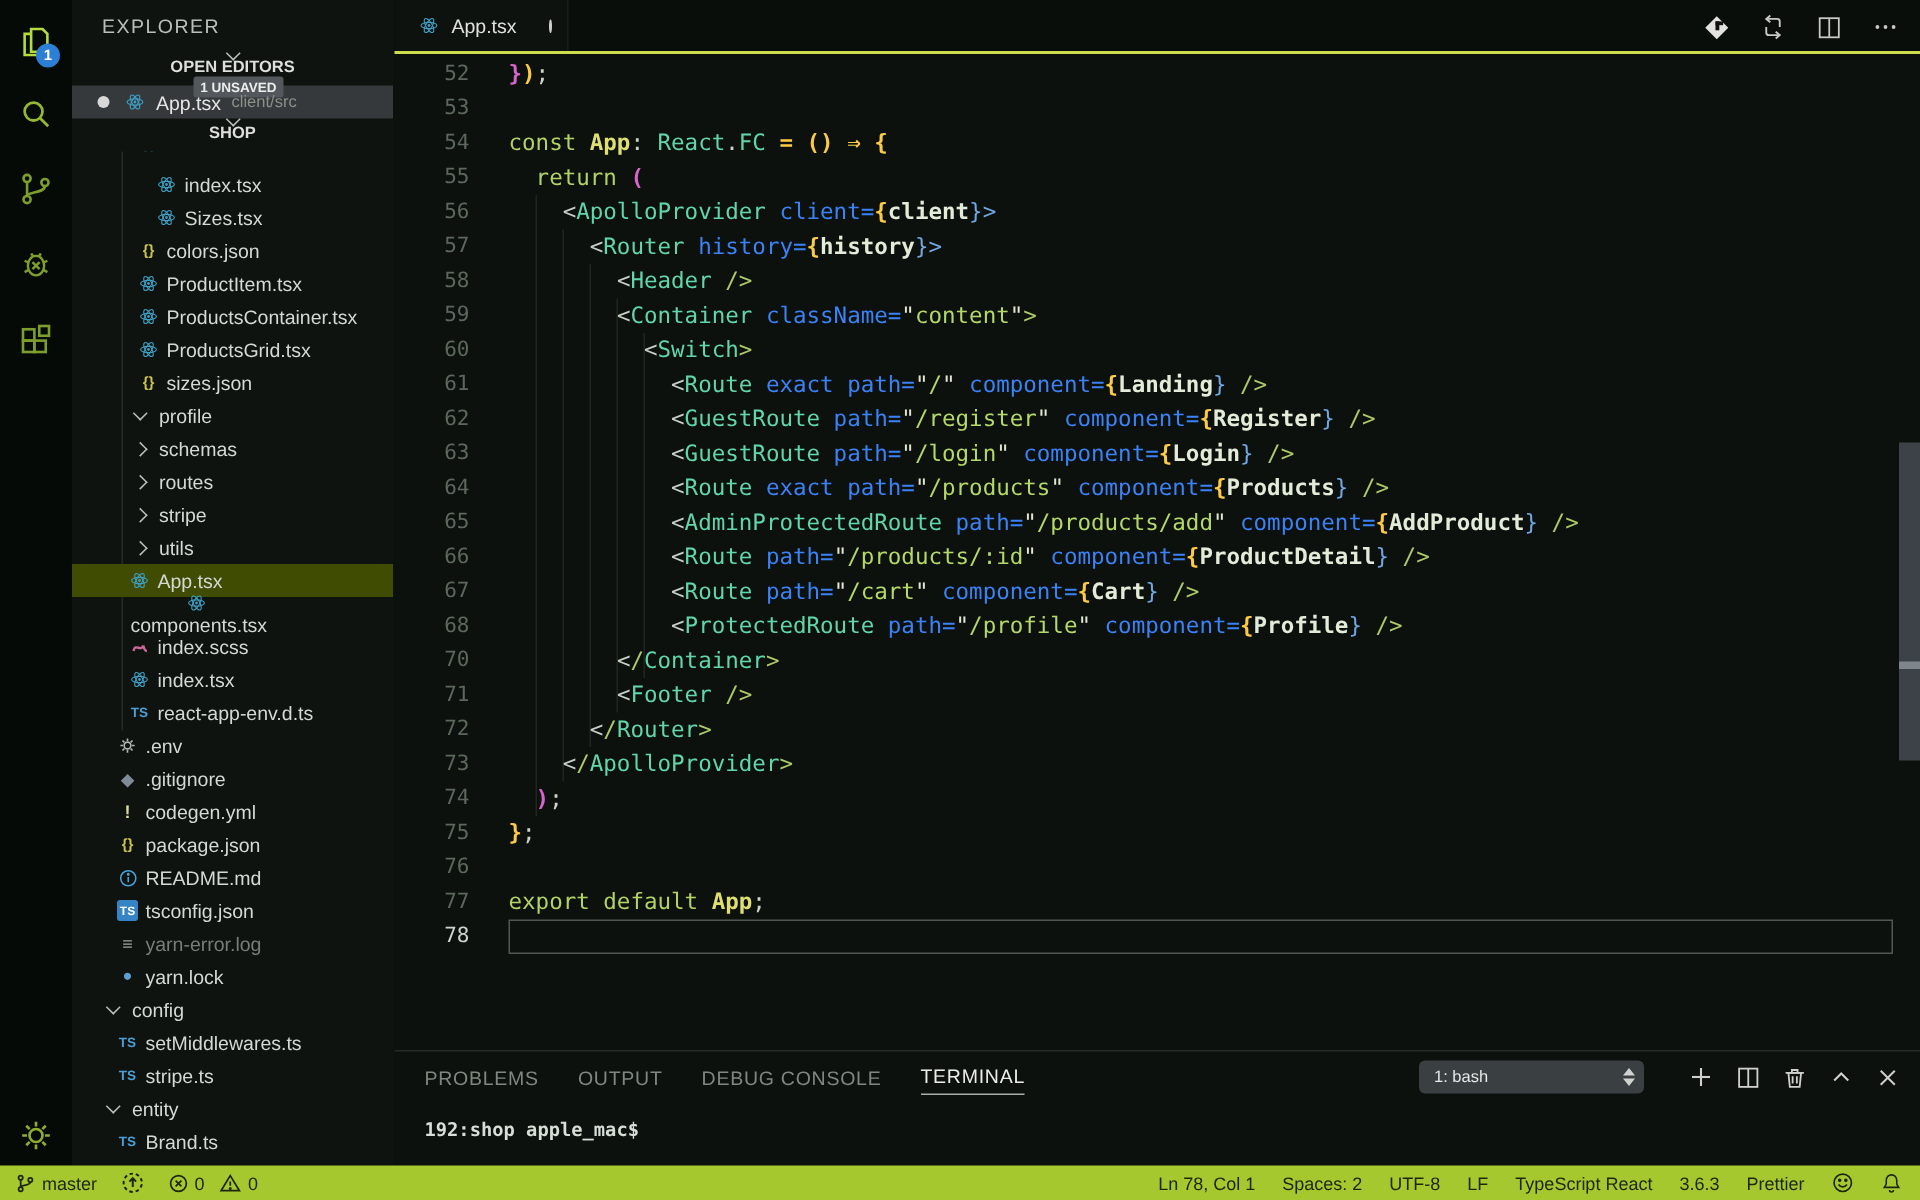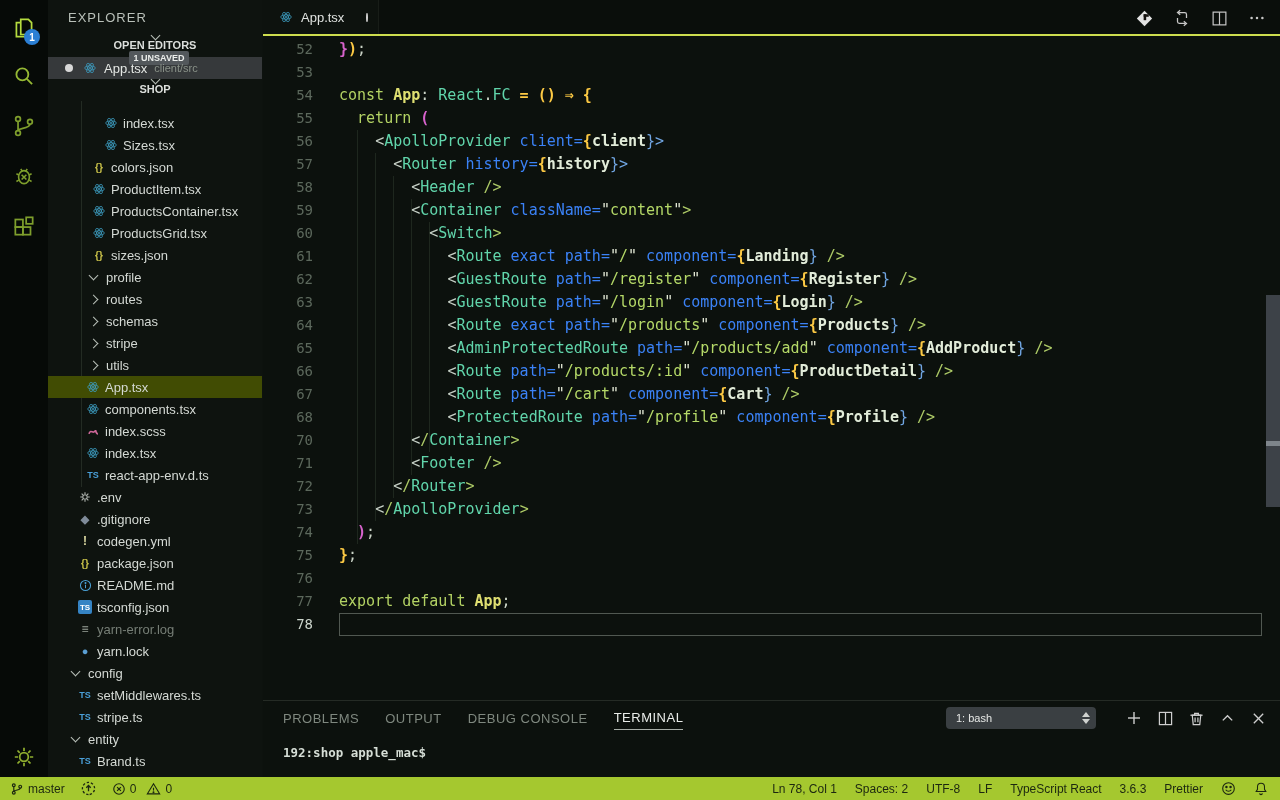--- a/index.html
+++ b/index.html
@@ -297,27 +297,27 @@
         </div>
         <div class="tree-row">
           <div class="" style="display: flex; align-items: center; padding-left: 36px;">
             <span class="chev down"></span>
             <span class="t-label">profile</span>
           </div>
         </div>
         <div class="tree-row">
           <div class="" style="display: flex; align-items: center; padding-left: 36px;">
             <span class="chev right"></span>
+            <span class="t-label">schemas</span>
+          </div>
+        </div>
+        <div class="tree-row">
+          <div class="" style="display: flex; align-items: center; padding-left: 36px;">
+            <span class="chev right"></span>
             <span class="t-label">routes</span>
-          </div>
-        </div>
-        <div class="tree-row">
-          <div class="" style="display: flex; align-items: center; padding-left: 36px;">
-            <span class="chev right"></span>
-            <span class="t-label">schemas</span>
           </div>
         </div>
         <div class="tree-row">
           <div class="" style="display: flex; align-items: center; padding-left: 36px;">
             <span class="chev right"></span>
             <span class="t-label">stripe</span>
           </div>
         </div>
         <div class="tree-row">
           <div class="" style="display: flex; align-items: center; padding-left: 36px;">
@@ -332,21 +332,21 @@
                 <circle cx="12" cy="12" r="1.6" fill="#3d9fc4" stroke="none"></circle>
                 <ellipse cx="12" cy="12" rx="9" ry="3.6"></ellipse>
                 <ellipse cx="12" cy="12" rx="9" ry="3.6" transform="rotate(60 12 12)"></ellipse>
                 <ellipse cx="12" cy="12" rx="9" ry="3.6" transform="rotate(120 12 12)"></ellipse>
               </svg>
             </span>
             <span class="t-label">App.tsx</span>
           </div>
         </div>
         <div class="tree-row">
-          <div class="" style="display: flex; align-items: center; padding-left: 36px;">
+          <div class="" style="display: flex; align-items: center; padding-left: 36px; flex-direction: column;">
             <span class="t-icon">
               <svg width="14" height="14" viewBox="0 0 24 24" fill="none" stroke="#3d9fc4" stroke-width="1.3">
                 <circle cx="12" cy="12" r="1.6" fill="#3d9fc4" stroke="none"></circle>
                 <ellipse cx="12" cy="12" rx="9" ry="3.6"></ellipse>
                 <ellipse cx="12" cy="12" rx="9" ry="3.6" transform="rotate(60 12 12)"></ellipse>
                 <ellipse cx="12" cy="12" rx="9" ry="3.6" transform="rotate(120 12 12)"></ellipse>
               </svg>
             </span>
             <span class="t-label">components.tsx</span>
           </div>

